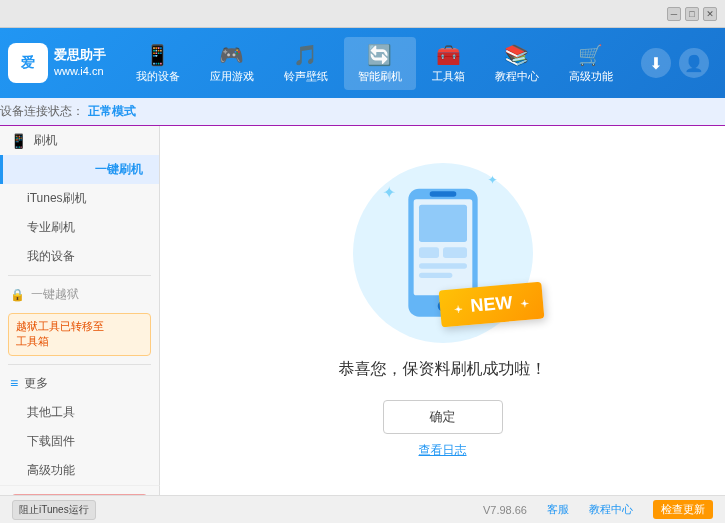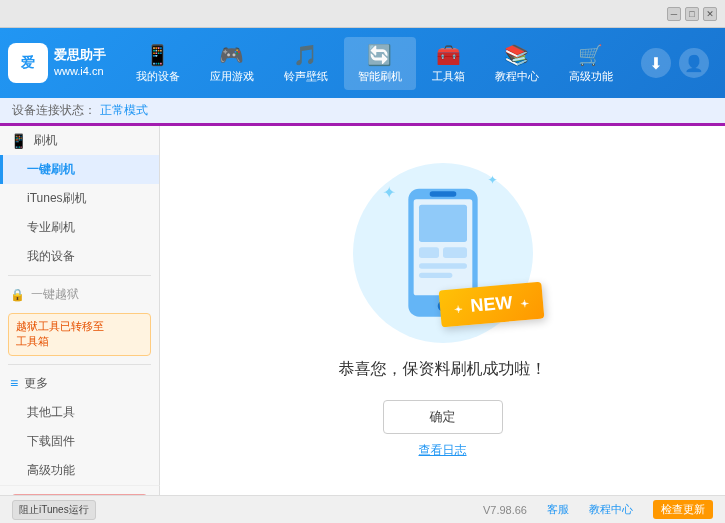--- a/index.html
+++ b/index.html
@@ -134,31 +134,31 @@
       cursor: pointer;
       font-size: 16px;
     }
 
     
     .status-bar {
       height: 28px;
       background: #e8f0fe;
       display: flex;
       align-items: center;
-      padding: 0 12px;
-      border-bottom: 3px solid #a21caf;
+      padding: 0 0;
+      border-bottom: 1px solid #a21caf;
       font-size: 12px;
       color: #444;
     }
     .status-bar .status-label {
       color: #666;
     }
     .status-bar .status-value {
       color: #2196F3;
-      font-weight: normal;
+      font-weight: bold;
       margin-left: 4px;
     }
 
     
     .content-area {
       display: flex;
       flex: 1;
       overflow: hidden;
     }
 
@@ -190,20 +190,21 @@
       color: #555;
       cursor: pointer;
       font-size: 12px;
       border-left: 3px solid transparent;
     }
     .sidebar-item.active {
       color: #2196F3;
       border-left-color: #2196F3;
       background: #e3eeff;
       font-weight: bold;
+      text-align: right;
     }
     .sidebar-divider {
       height: 1px;
       background: #e0e0e0;
       margin: 4px 8px;
     }
     .sidebar-locked {
       display: flex;
       align-items: center;
       padding: 6px 10px;

